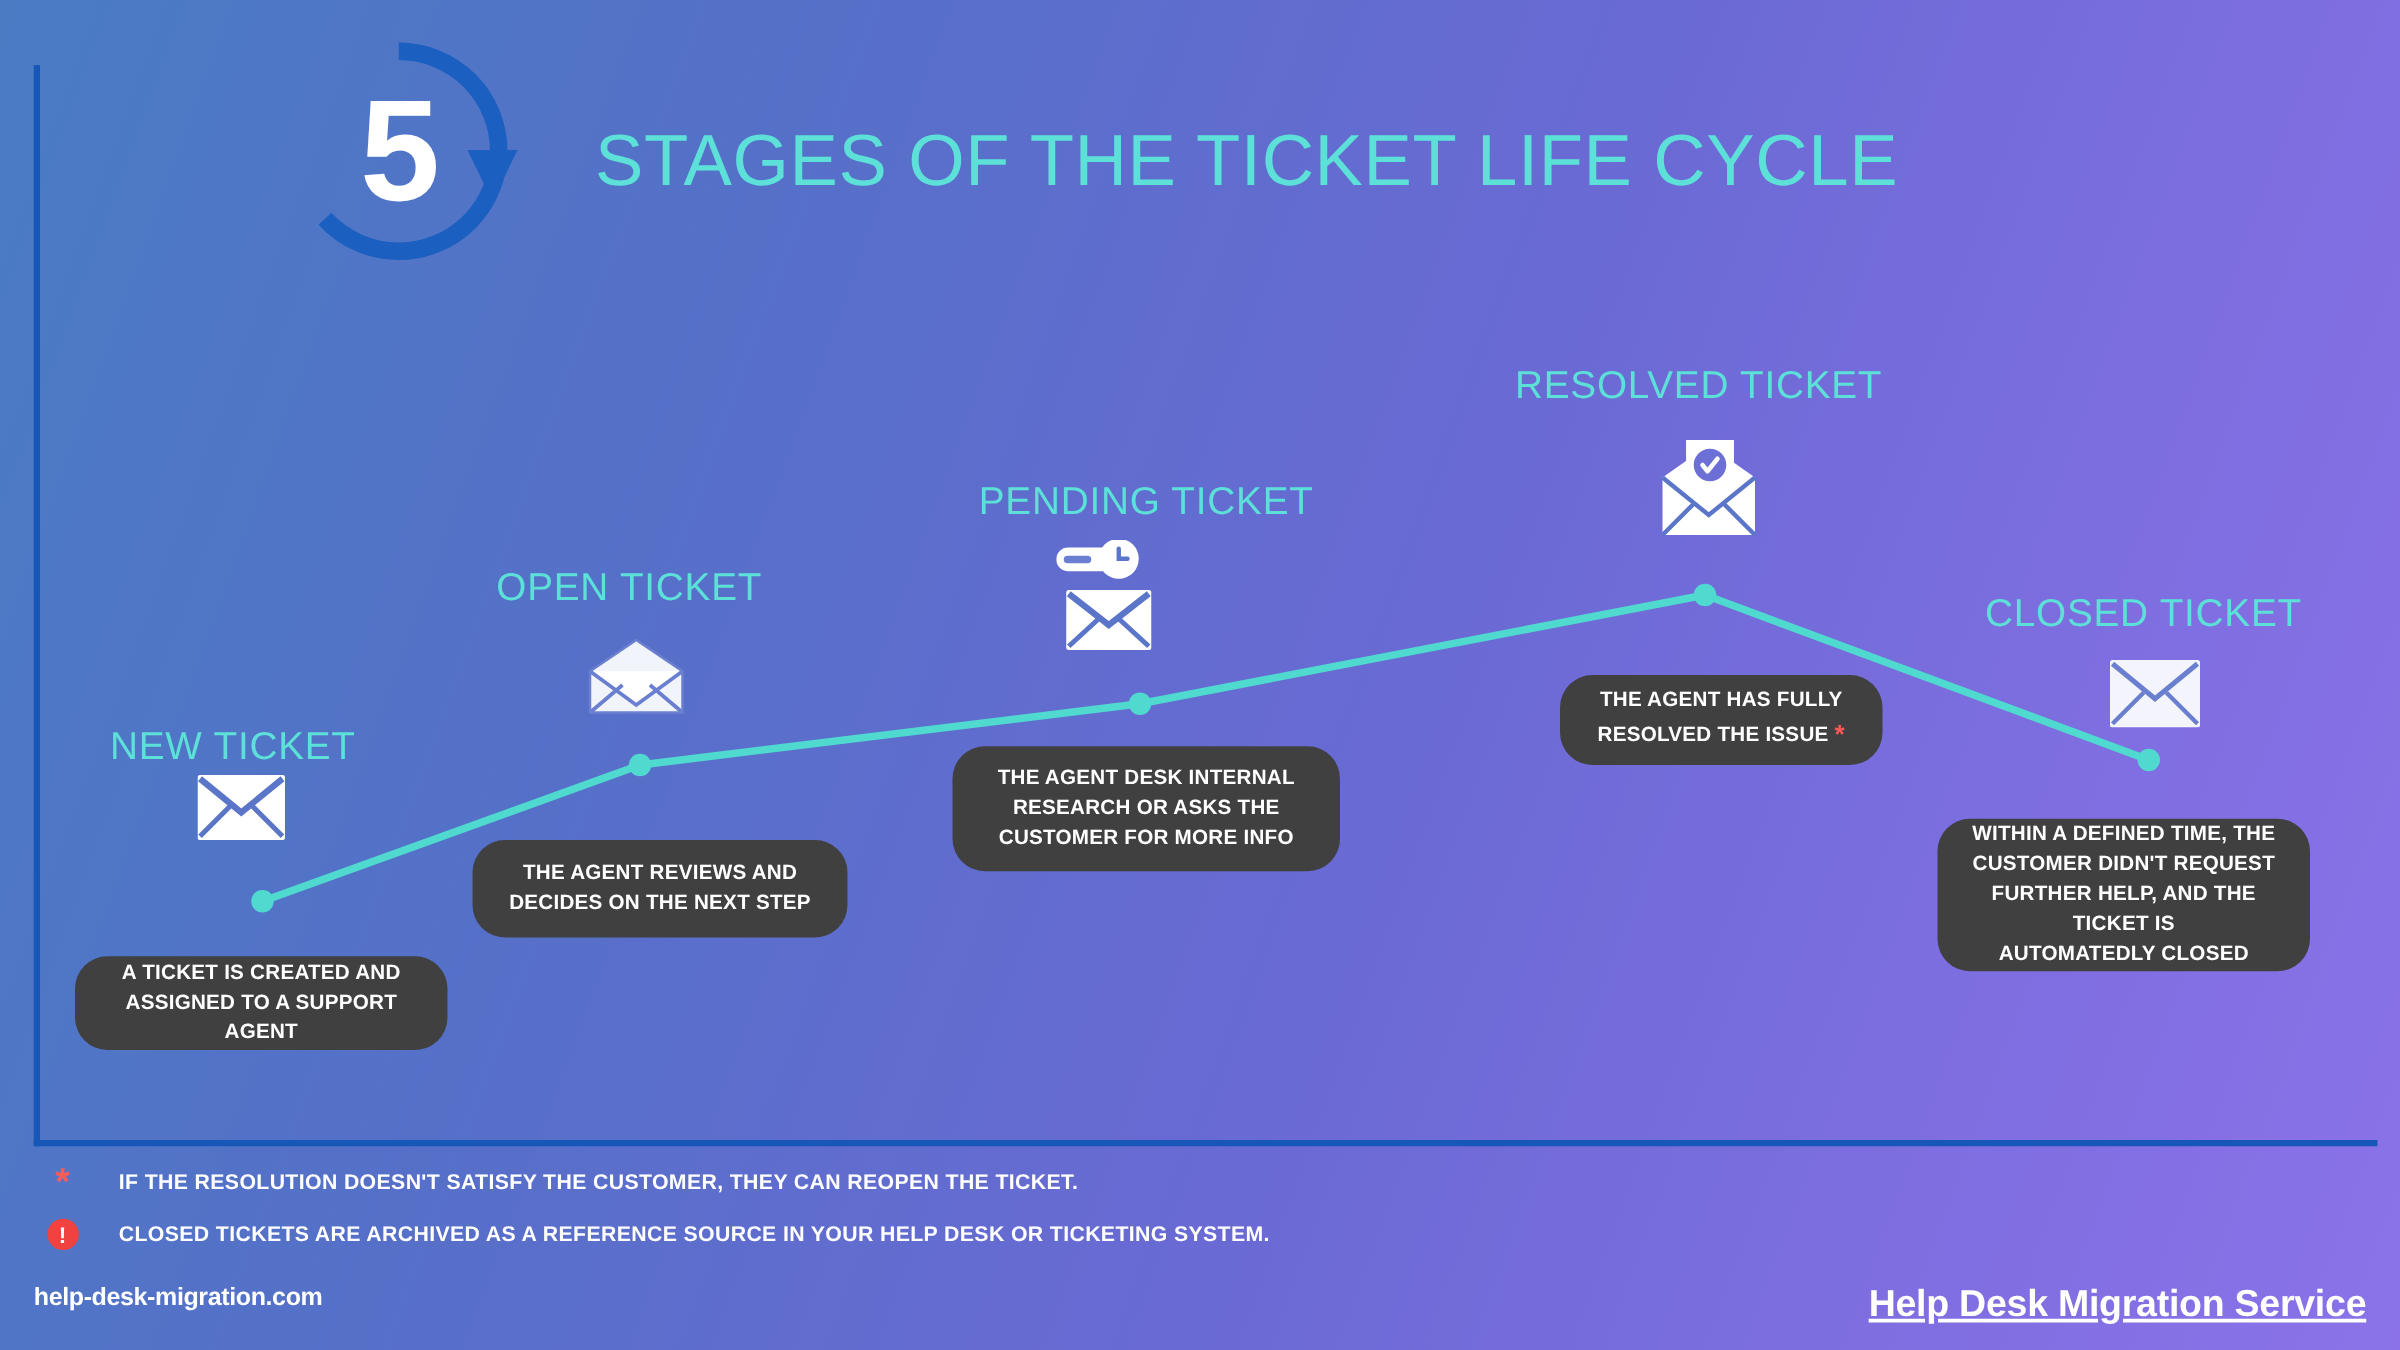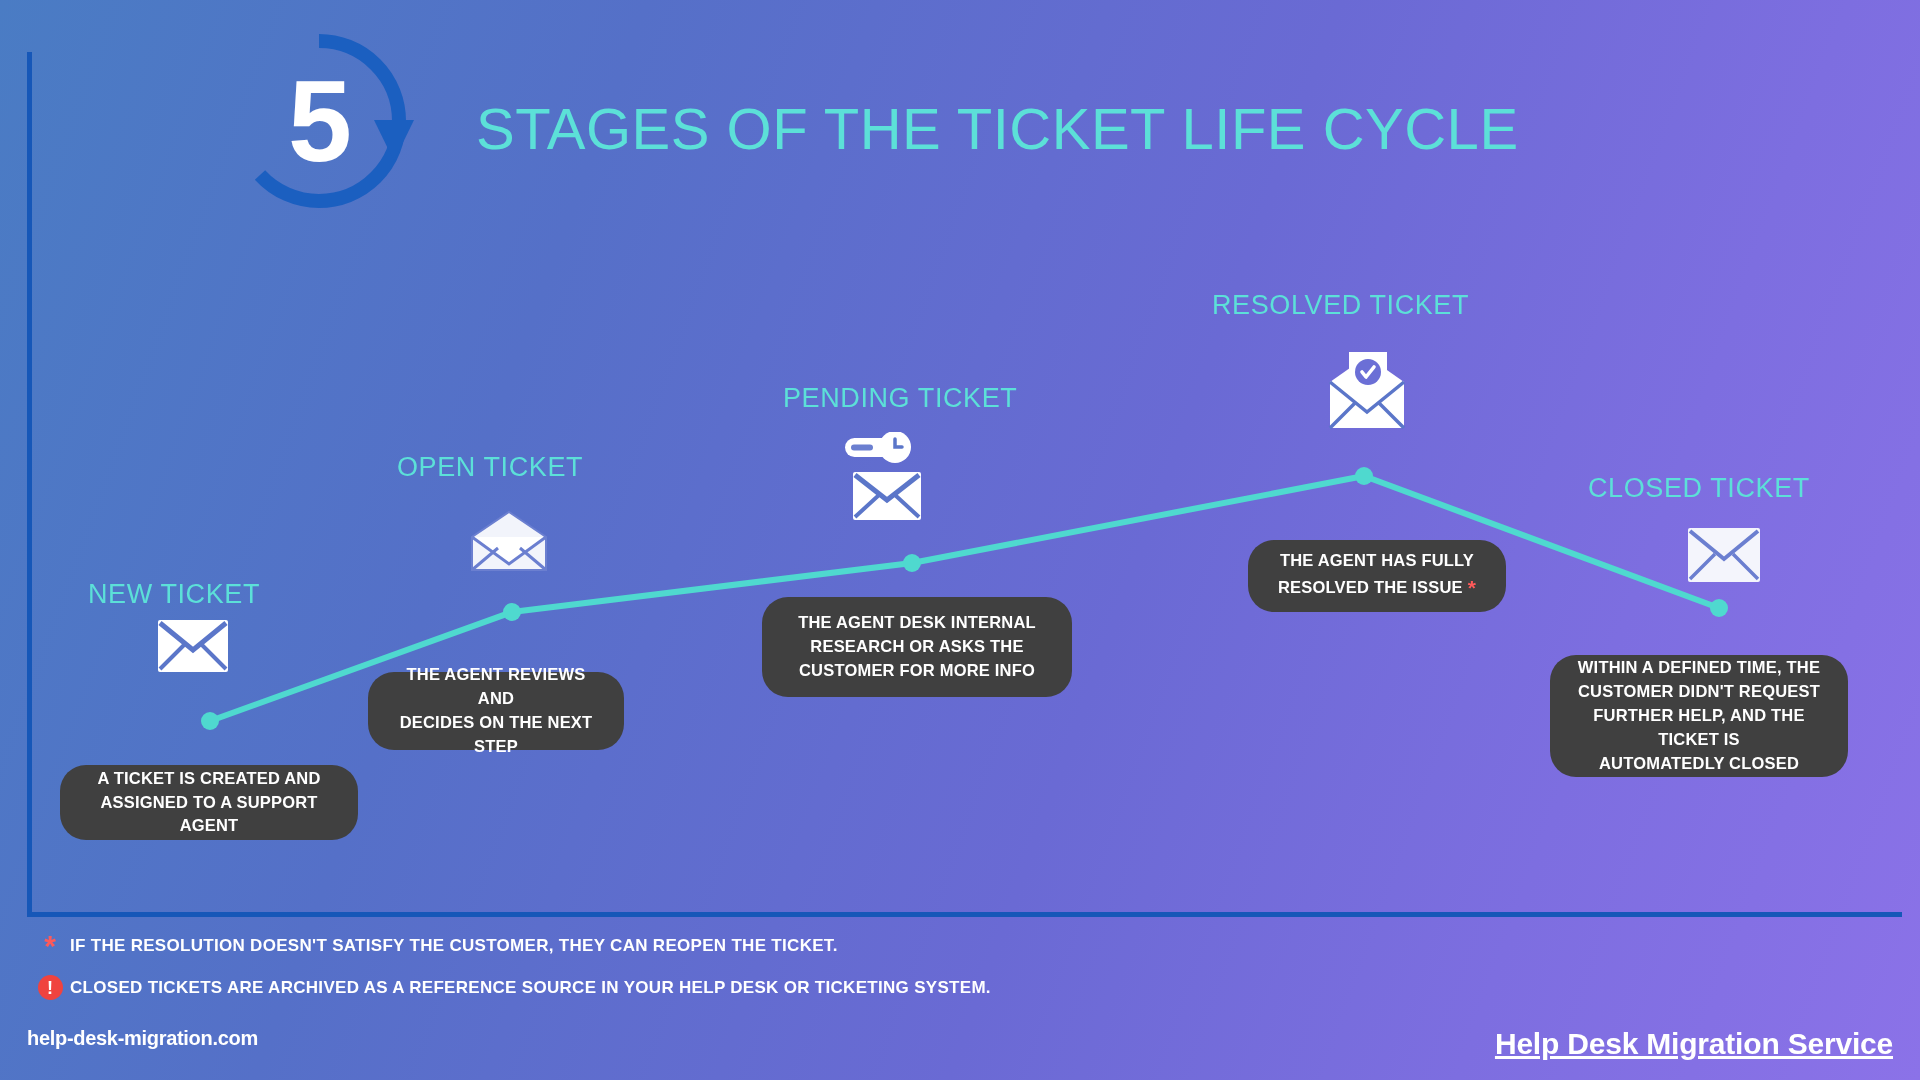--- a/index.html
+++ b/index.html
@@ -28,21 +28,21 @@
 
   
   #chart-area { position:absolute; left:0; top:230px; width:1920px; height:700px; }
   #axis-y { position:absolute; left:27px; top:52px; width:5px; height:865px; background:#1657b8; }
   #axis-x { position:absolute; left:27px; top:912px; width:1875px; height:5px; background:#1657b8; }
 
   #line-svg { position:absolute; left:0; top:0; width:1920px; height:1080px; pointer-events:none; }
 
   
   .stage-label {
-    position:absolute; color:#5ce0d8; font-size:27px; font-weight:400;
+    position:absolute; color:#5ce0d8; font-size:31px; font-weight:400;
     letter-spacing:0.6px; white-space:nowrap;
   }
 
   
   .icon-holder { position:absolute; }
 
   
   .bubble {
     position:absolute; background:#404040; border-radius:26px;
     color:#ffffff; font-size:16.5px; font-weight:700; line-height:1.45;
@@ -54,21 +54,21 @@
   
   #notes { position:absolute; left:30px; top:930px; width:1400px; }
   .note-row { display:flex; align-items:center; height:31px; margin-bottom:11px; }
   .note-mark { width:40px; display:flex; align-items:center; justify-content:center; flex:0 0 40px; }
   .note-aster { color:#ff5a5a; font-size:30px; line-height:0.6; font-weight:700; }
   .note-bang {
     width:25px; height:25px; border-radius:50%; background:#f0433f; color:#fff;
     font-size:18px; font-weight:700; display:flex; align-items:center;
     justify-content:center; line-height:1;
   }
-  .note-text { color:#ffffff; font-size:17px; font-weight:600; letter-spacing:0.3px; white-space:nowrap; }
+  .note-text { color:#ffffff; font-size:17px; font-weight:600; letter-spacing:0.3px; white-space:nowrap;margin-left:25px; }
 
   
   #footer-left {
     position:absolute; left:27px; top:1027px; color:#ffffff;
     font-size:20px; font-weight:700; letter-spacing:-0.3px;
   }
   #footer-right {
     position:absolute; right:27px; top:1027px; color:#ffffff;
     font-size:30px; font-weight:700; letter-spacing:-0.2px;text-decoration:underline;
   }
@@ -125,21 +125,21 @@
 <div class="stage-label" style="left:397px; top:452px;">OPEN TICKET</div>
 
 <div class="icon-holder" style="left:470px; top:510px;">
   <svg width="78" height="62" viewBox="0 0 78 62">
     <path d="M39 2 L76 27 L76 60 L2 60 L2 27 Z" fill="#f2f4fb" stroke="#6b7fd0" stroke-width="2"></path>
     <path d="M2 27 L39 54 L76 27" fill="#ffffff" stroke="#6b7fd0" stroke-width="3"></path>
     <path d="M2 60 L28 38 M76 60 L50 38" fill="none" stroke="#6b7fd0" stroke-width="3"></path>
   </svg>
 </div>
 
-<div class="bubble" style="left:368px; top:672px; width:256px; height:78px;">
+<div class="bubble" style="left:378px; top:672px; width:300px; height:78px;">
   <div>
     <div>THE AGENT REVIEWS AND</div>
     <div>DECIDES ON THE NEXT STEP</div>
   </div>
 </div>
 
 <div class="stage-label" style="left:783px; top:383px;">PENDING TICKET</div>
 
 <div class="icon-holder" style="left:845px; top:432px;">
   <svg width="80" height="90" viewBox="0 0 80 90">

